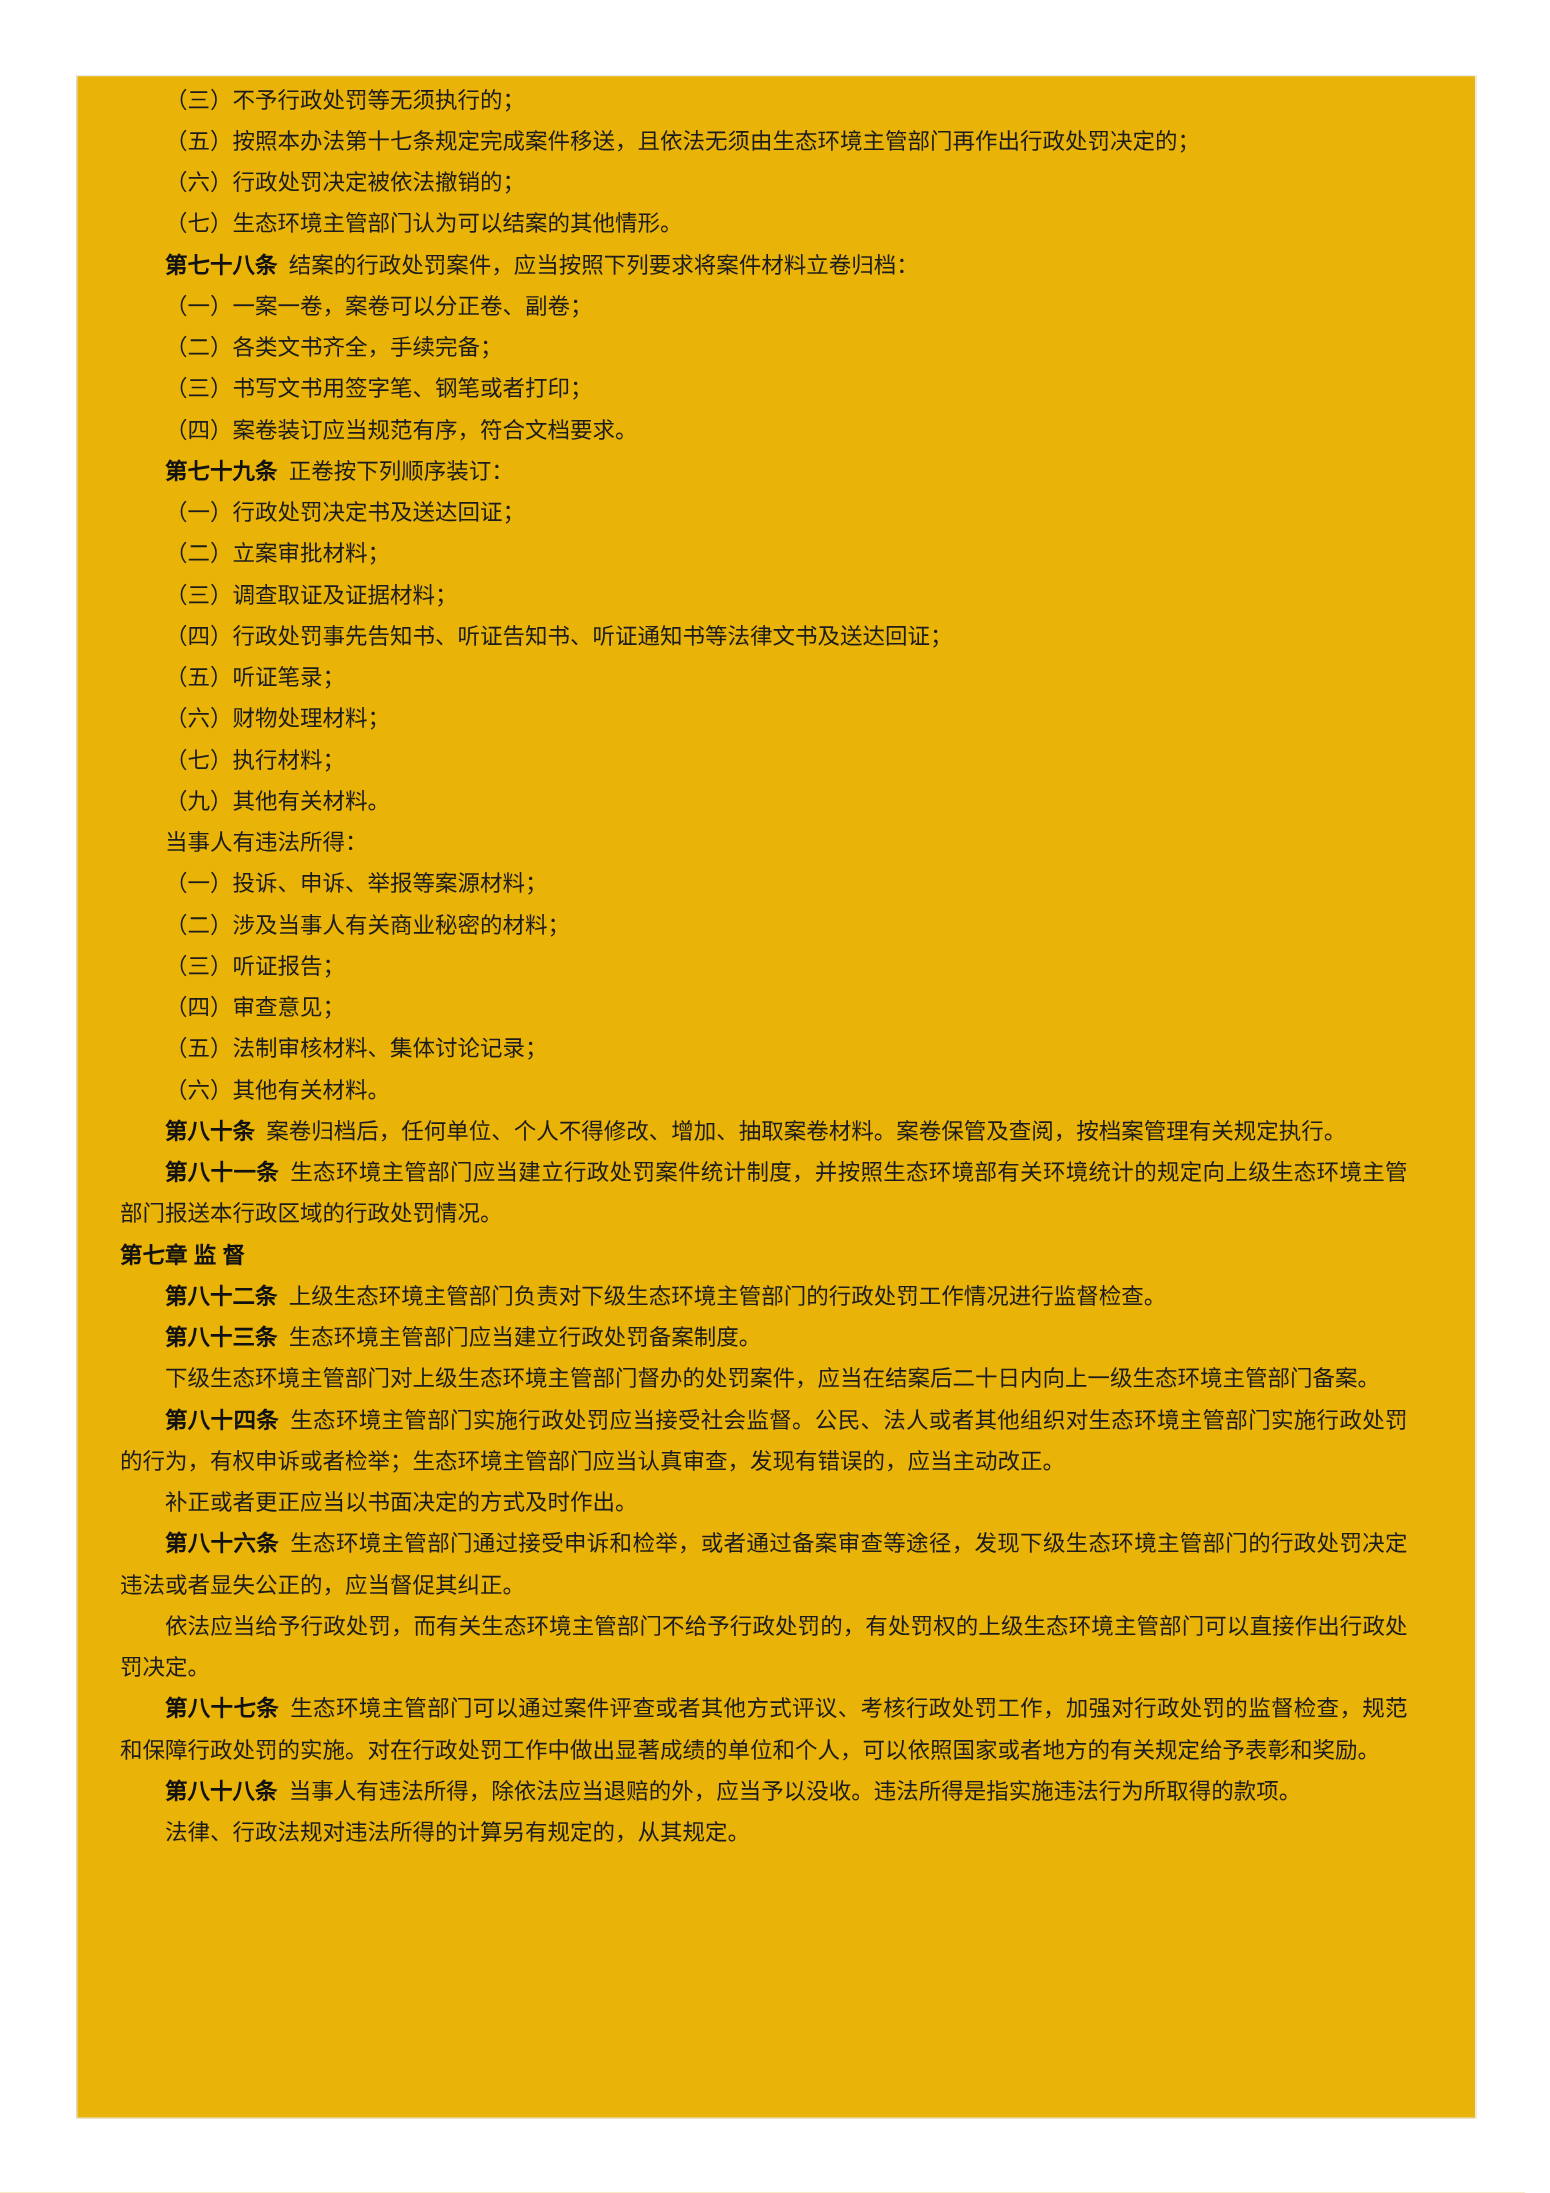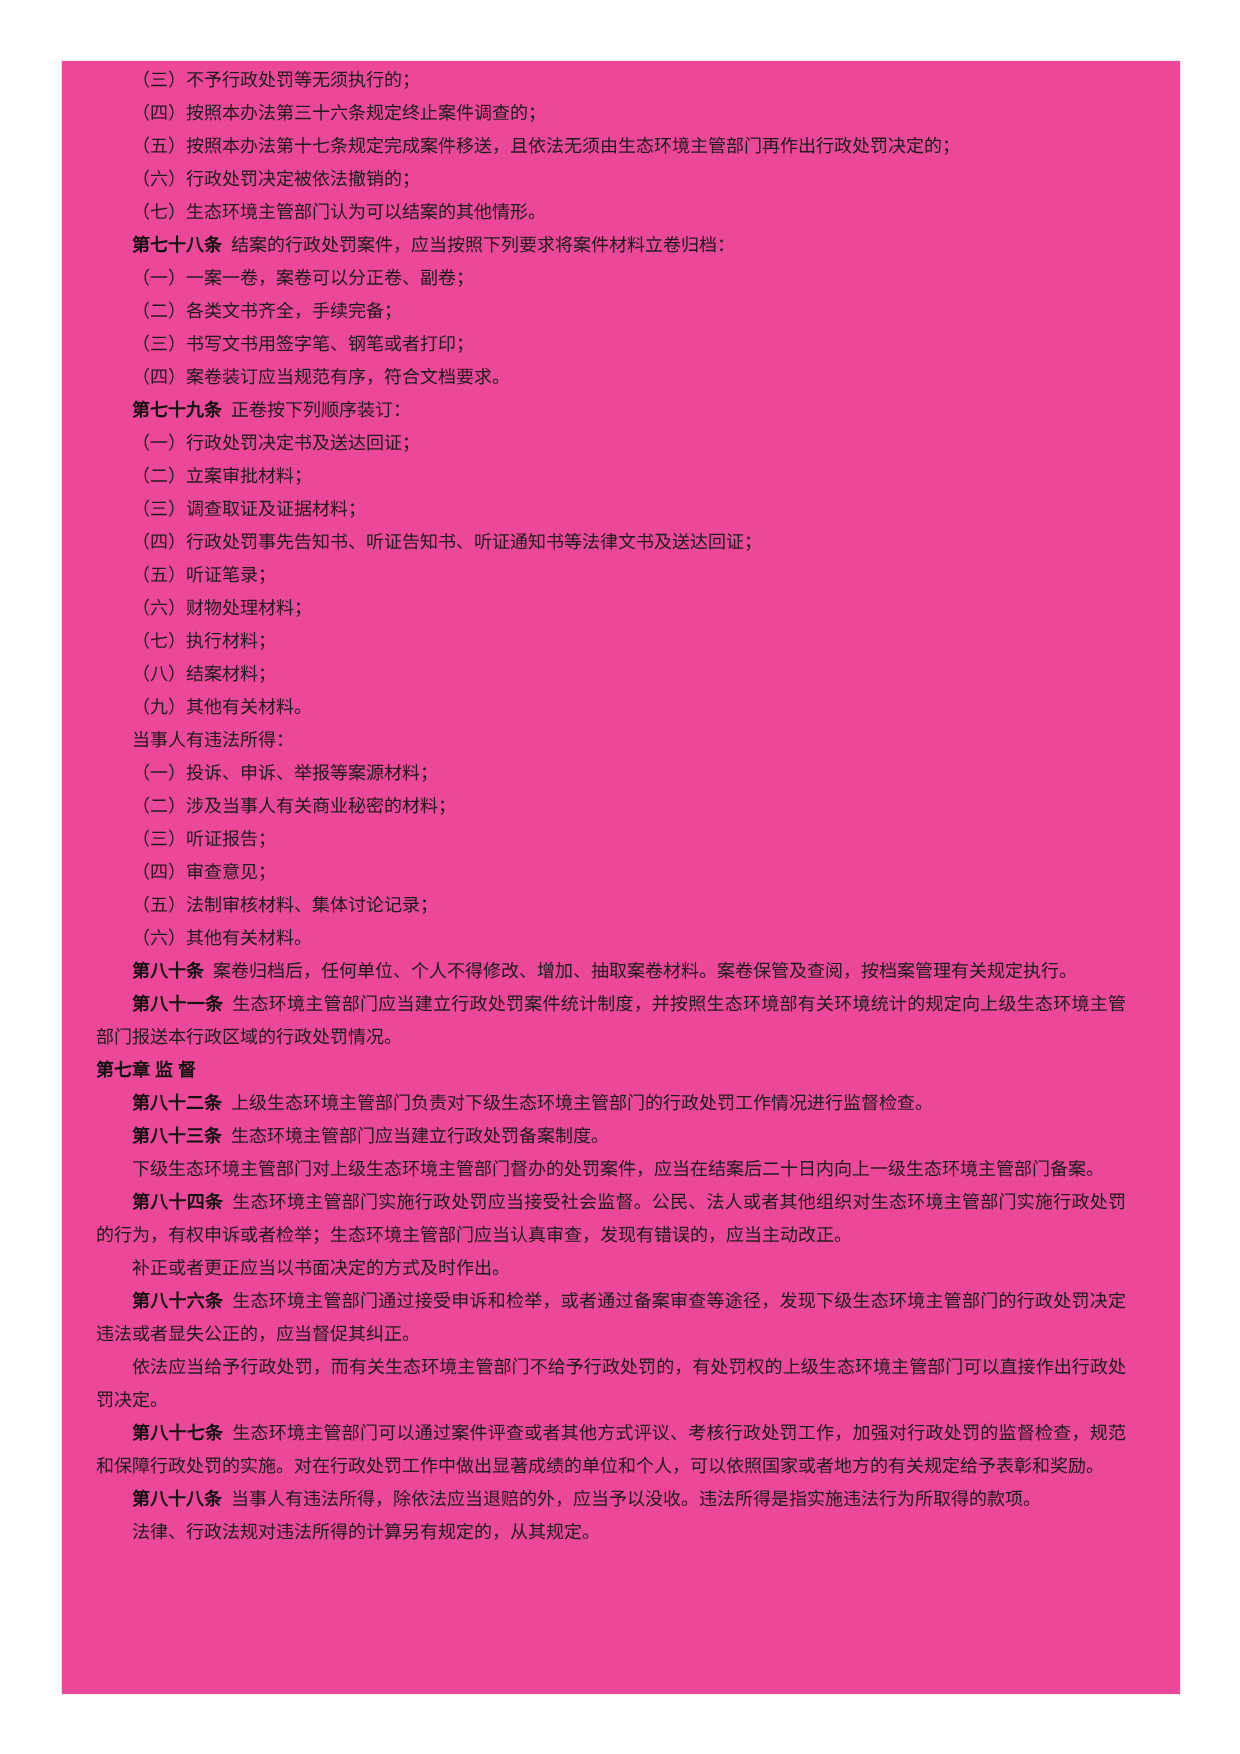--- a/index.html
+++ b/index.html
@@ -13,21 +13,21 @@
     position: relative;
     font-family: "Liberation Sans", sans-serif;
   }
   .page {
     position: absolute;
     left: 61px;
     top: 60px;
     width: 1120px;
     height: 1635px;
     box-sizing: border-box;
-    background: #ec4899;
+    background: #eab308;
     border: 1px solid #ebebeb;
     border-left-color: #e2e2e2;
     padding: 3px 54px 0 34px;
     overflow: hidden;
   }
   .para {
     margin: 0;
     font-size: 18px;
     line-height: 33px;
     color: #1c1c1c;
@@ -49,38 +49,36 @@
     margin-right: 9px;
     margin-top: 27px;
   }
 </style>
 </head>
 <body>
 
 <div class="page">
   <div>
       <p class="para item">（三）不予行政处罚等无须执行的；</p>
-      <p class="para item">（四）按照本办法第三十六条规定终止案件调查的；</p>
       <p class="para item">（五）按照本办法第十七条规定完成案件移送，且依法无须由生态环境主管部门再作出行政处罚决定的；</p>
       <p class="para item">（六）行政处罚决定被依法撤销的；</p>
       <p class="para item">（七）生态环境主管部门认为可以结案的其他情形。</p>
       <p class="para article"><b class="lead">第七十八条</b>结案的行政处罚案件，应当按照下列要求将案件材料立卷归档：</p>
       <p class="para item">（一）一案一卷，案卷可以分正卷、副卷；</p>
       <p class="para item">（二）各类文书齐全，手续完备；</p>
       <p class="para item">（三）书写文书用签字笔、钢笔或者打印；</p>
       <p class="para item">（四）案卷装订应当规范有序，符合文档要求。</p>
       <p class="para article"><b class="lead">第七十九条</b>正卷按下列顺序装订：</p>
       <p class="para item">（一）行政处罚决定书及送达回证；</p>
       <p class="para item">（二）立案审批材料；</p>
       <p class="para item">（三）调查取证及证据材料；</p>
       <p class="para item">（四）行政处罚事先告知书、听证告知书、听证通知书等法律文书及送达回证；</p>
       <p class="para item">（五）听证笔录；</p>
       <p class="para item">（六）财物处理材料；</p>
       <p class="para item">（七）执行材料；</p>
-      <p class="para item">（八）结案材料；</p>
       <p class="para item">（九）其他有关材料。</p>
       <p class="para para">当事人有违法所得：</p>
       <p class="para item">（一）投诉、申诉、举报等案源材料；</p>
       <p class="para item">（二）涉及当事人有关商业秘密的材料；</p>
       <p class="para item">（三）听证报告；</p>
       <p class="para item">（四）审查意见；</p>
       <p class="para item">（五）法制审核材料、集体讨论记录；</p>
       <p class="para item">（六）其他有关材料。</p>
       <p class="para article"><b class="lead">第八十条</b>案卷归档后，任何单位、个人不得修改、增加、抽取案卷材料。案卷保管及查阅，按档案管理有关规定执行。</p>
       <p class="para article"><b class="lead">第八十一条</b>生态环境主管部门应当建立行政处罚案件统计制度，并按照生态环境部有关环境统计的规定向上级生态环境主管部门报送本行政区域的行政处罚情况。</p>

